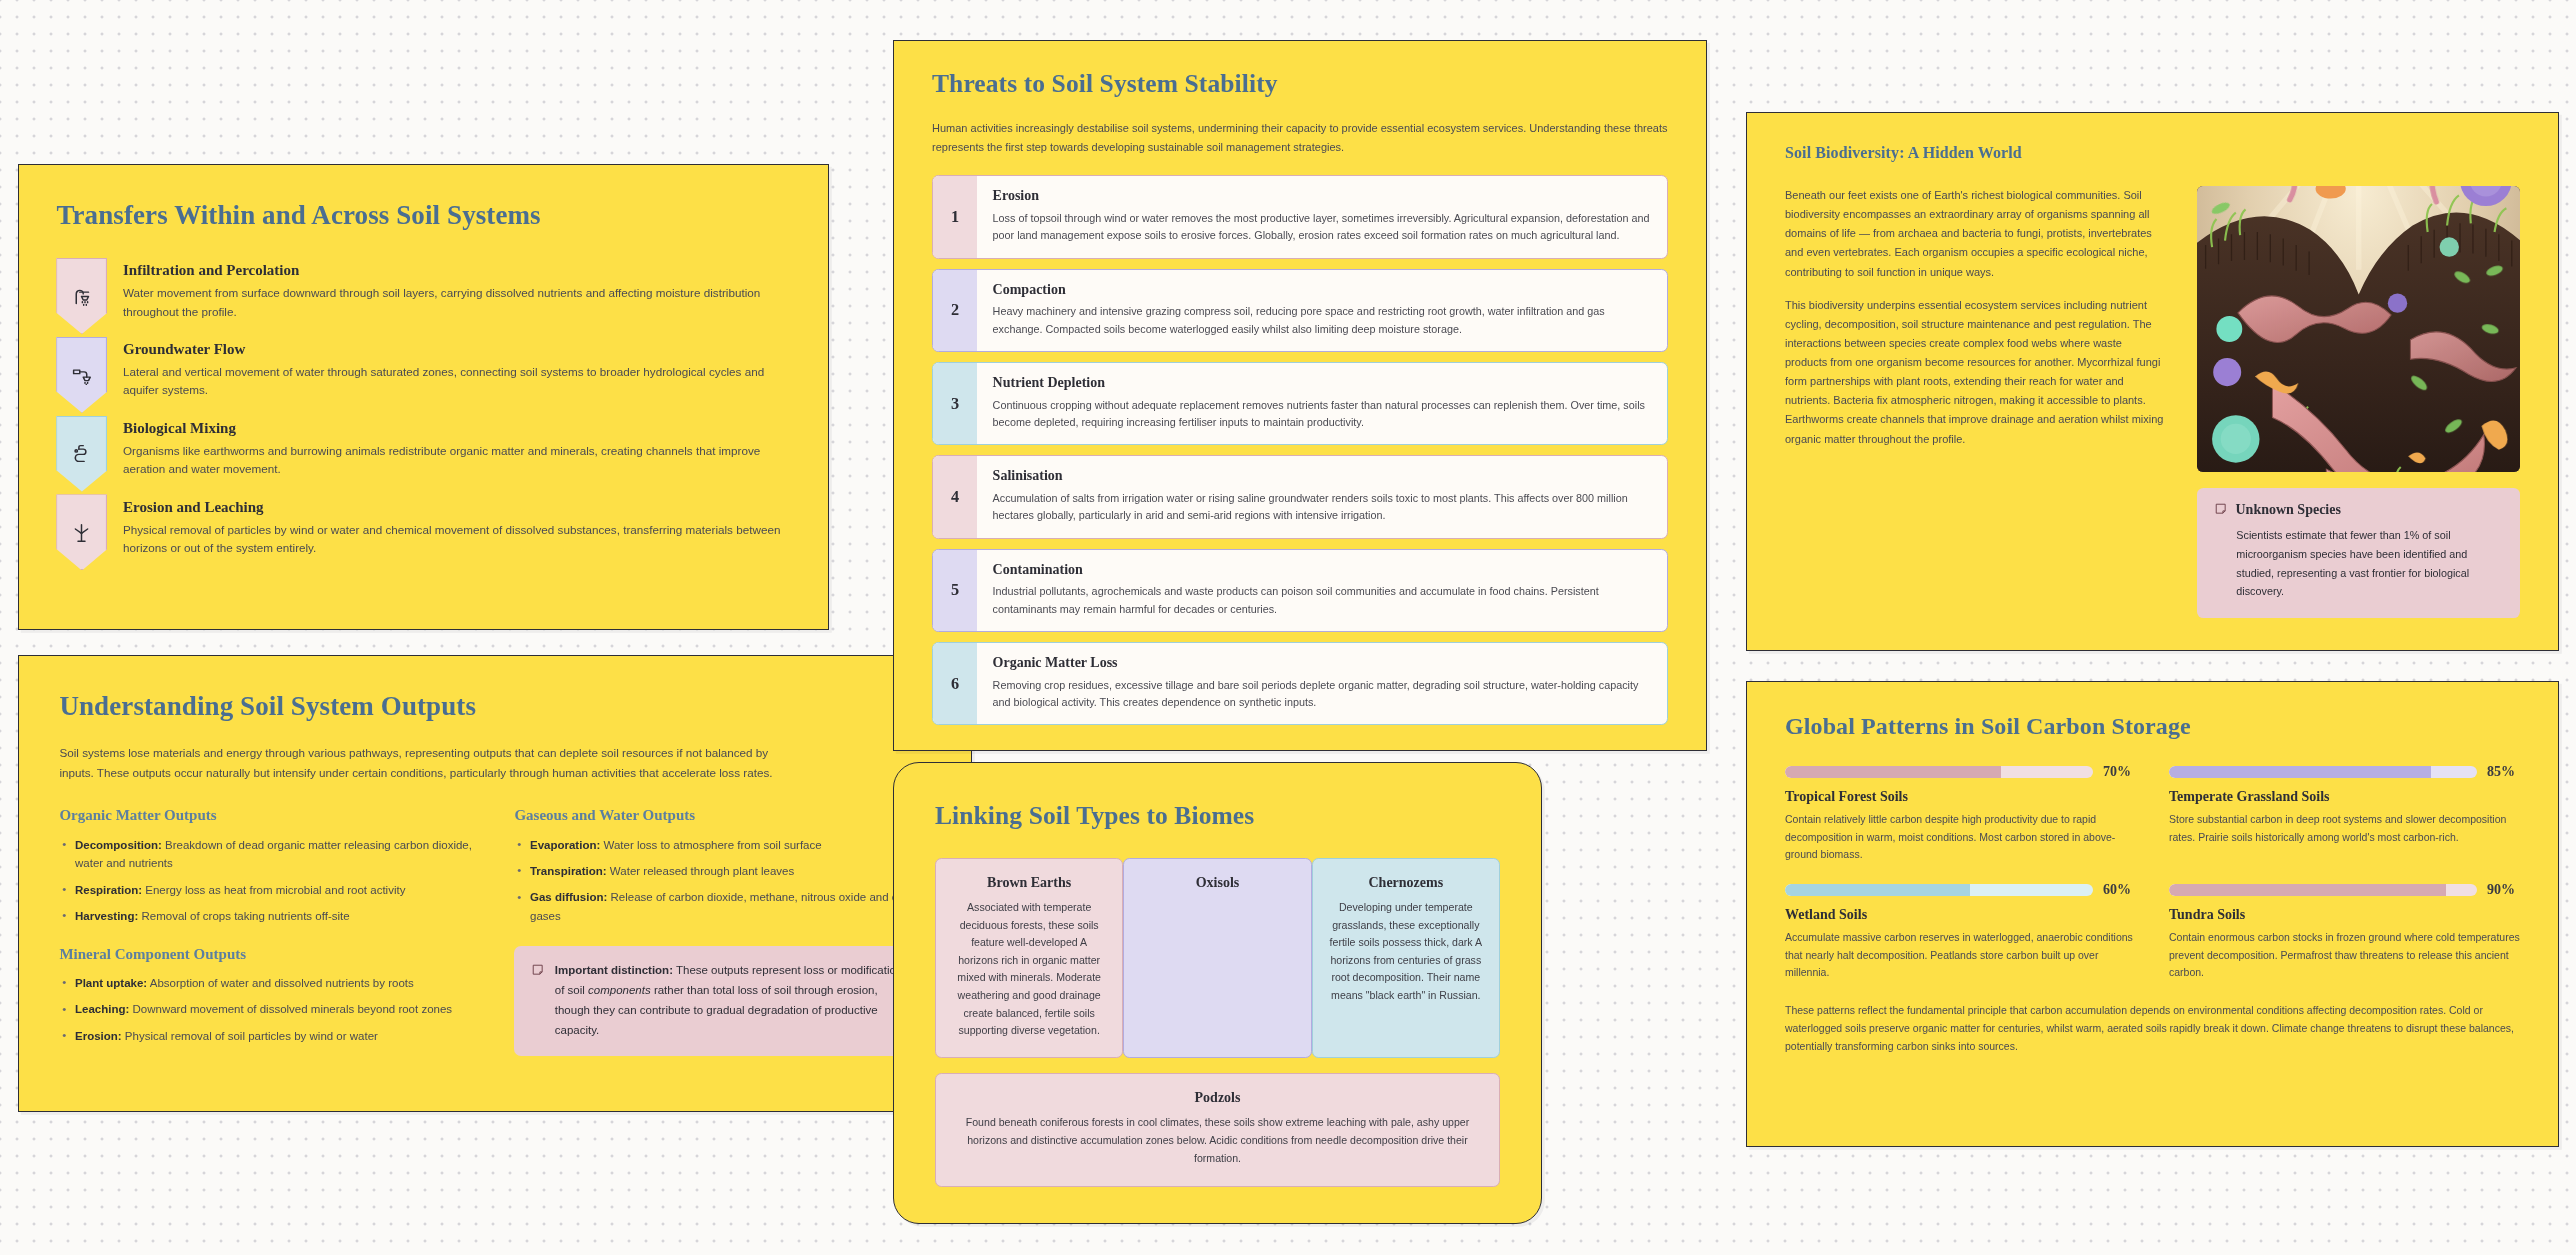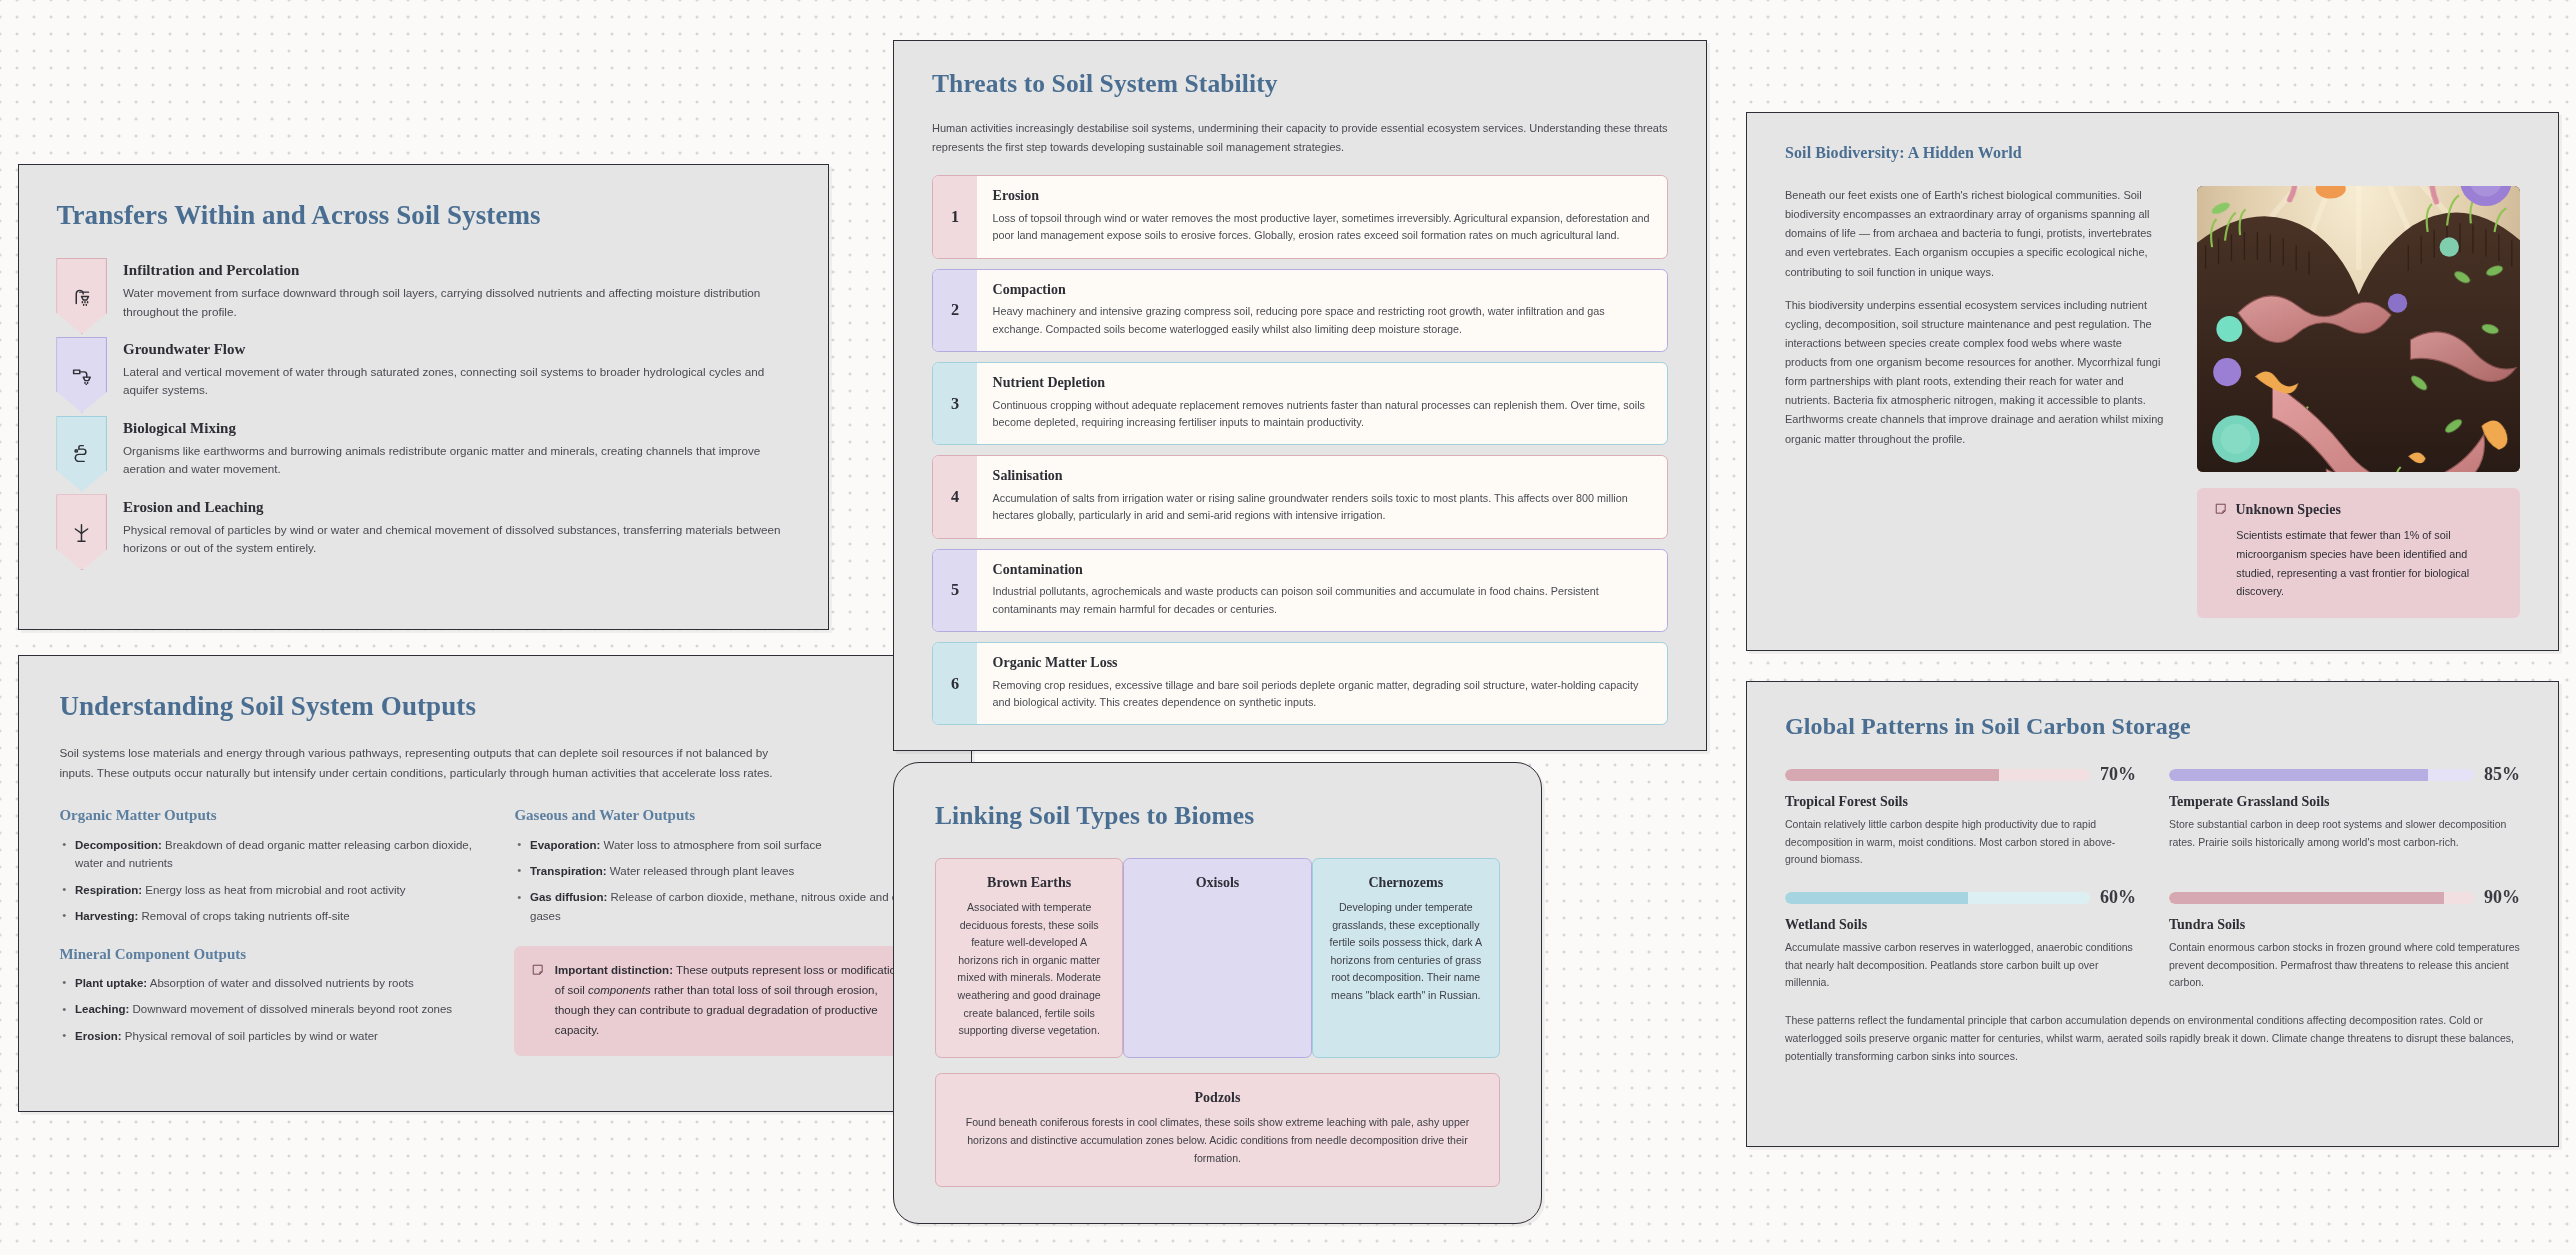--- a/index.html
+++ b/index.html
@@ -8,21 +8,21 @@
     font-family: "Liberation Sans", sans-serif;
     background-color: #fbfaf8;
     background-image: radial-gradient(circle, #c9c9cf 1.1px, transparent 1.2px);
     background-size: 17px 17px;
     background-position: 8.5px 8.5px;
     position: relative;
     overflow: hidden;
   }
   .card {
     position: absolute;
-    background: #e5e5e5;
+    background: #fde047;
     border: 1.8px solid #2e2e36;
     box-shadow: 2.8px 2.8px 0 rgba(40,40,50,.06);
   }
   .h1 {
     font-family: "Liberation Serif", serif;
     font-weight: bold;
     color: #4a6e91;
     letter-spacing: 0.1px;
   }
 
@@ -111,21 +111,21 @@
   
   #card-carbon { left: 1746px; top: 681px; width: 813px; height: 466px; padding: 31px 38px; }
   #card-carbon .h1 { font-size: 24px; margin-bottom: 24px; }
   .carbon-grid { display: grid; grid-template-columns: 1fr 1fr; gap: 18.4px 33px; }
   .carbon-item { }
   .bar-row { display: flex; align-items: center; gap: 10px; margin-bottom: 8.5px; }
   .bar-track {
     flex: 1; height: 12px; border-radius: 6.4px; overflow: hidden; position: relative;
   }
   .bar-fill { height: 100%; border-radius: 6.4px 0 0 6.4px; }
-  .bar-pct { font-family:"Liberation Serif", serif; font-weight: bold; font-size: 18px; color: #3a3a42; min-width: 33px; }
+  .bar-pct { font-family:"Liberation Serif", serif; font-weight: bold; font-size: 14px; color: #3a3a42; min-width: 33px; }
   .carbon-title { font-family:"Liberation Serif", serif; font-weight: bold; font-size: 14px; color: #2e2e36; margin-bottom: 6.4px; }
   .carbon-desc { font-size: 10.5px; color: #4a4a52; line-height: 1.68; }
   .carbon-foot { margin-top: 20px; font-size: 10.5px; color: #4a4a52; line-height: 1.7; }
 </style>
 </head>
 <body>
 
 <section class="card" id="card-transfers">
   <h1 class="h1">Transfers Within and Across Soil Systems</h1>
   <div class="flow-list">

